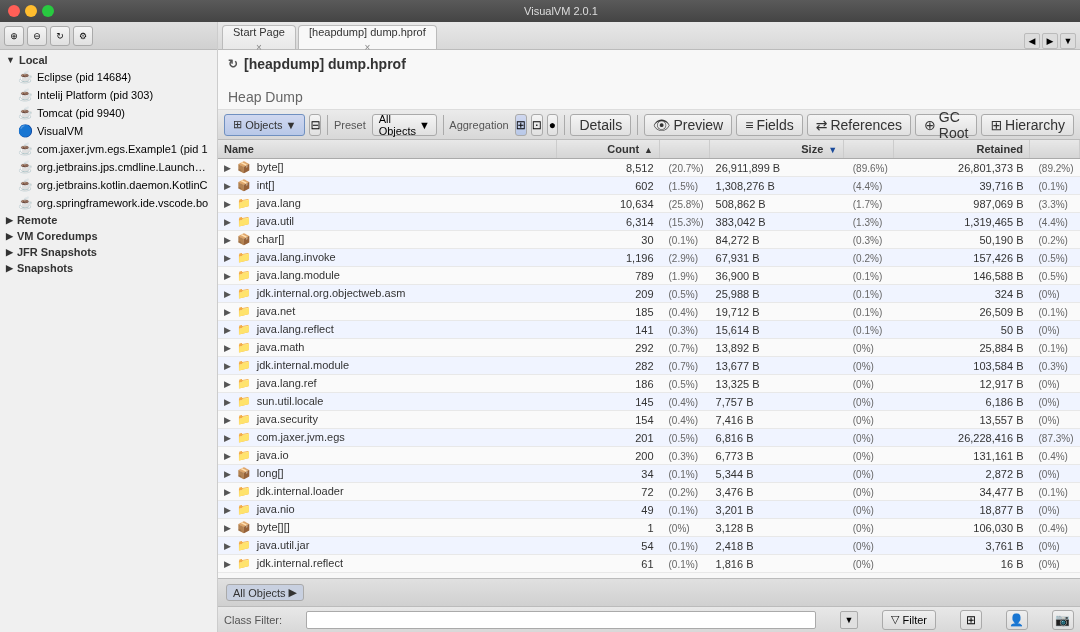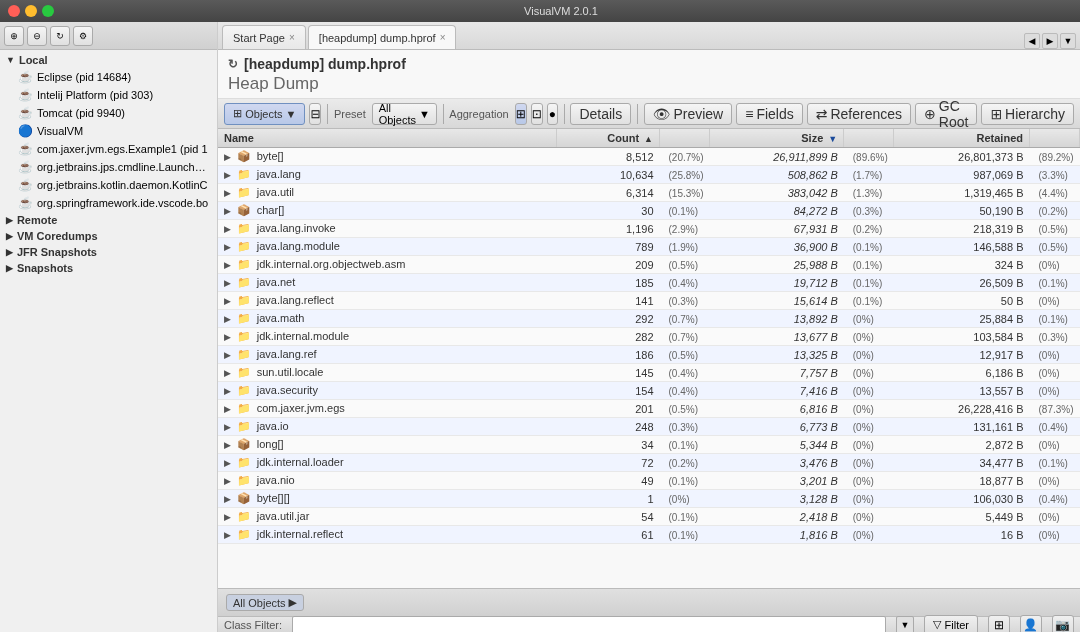--- a/index.html
+++ b/index.html
@@ -93,20 +93,21 @@
       padding: 0 10px;
       display: flex; align-items: center; gap: 4px;
       background: linear-gradient(to bottom, #f5f5f5, #e8e8e8);
       border: 1px solid #bbb;
       border-bottom: none;
       border-radius: 4px 4px 0 0;
       cursor: pointer;
       font-size: 11px;
       color: #333;
       margin-right: 2px;
+      flex-direction: column;
     }
     .tab.active {
       background: #f8f8f8;
       z-index: 1;
     }
     .tab .tab-close { font-size: 10px; color: #888; cursor: pointer; }
     .tab-nav-btn {
       width: 16px; height: 16px;
       background: #ddd;
       border: 1px solid #bbb;
@@ -121,21 +122,21 @@
     .content-area { flex: 1; display: flex; flex-direction: column; overflow: hidden; background: #f8f8f8; }
 
     
     .heap-header {
       padding: 6px 10px 4px;
       border-bottom: 1px solid #ddd;
       background: #f8f8f8;
     }
     .heap-title { font-size: 14px; font-weight: bold; color: #333; display: flex; align-items: center; gap: 6px; }
     .heap-title .refresh-icon { font-size: 12px; color: #555; cursor: pointer; }
-    .heap-subtitle { font-size: 17px; color: #666; margin-top: 2px; }
+    .heap-subtitle { font-size: 14px; color: #666; margin-top: 17px; }
 
     
     .heap-toolbar {
       height: 30px;
       background: linear-gradient(to bottom, #ebebeb, #d8d8d8);
       border-bottom: 1px solid #bbb;
       display: flex;
       align-items: center;
       padding: 0 6px;
       gap: 4px;
@@ -211,21 +212,21 @@
     tbody tr { border-bottom: 1px solid #e8e8e8; }
     tbody tr:nth-child(even) { background: #f0f4ff; }
     tbody tr:nth-child(odd) { background: #fafafa; }
     tbody td { padding: 2px 6px; white-space: nowrap; color: #333; }
     tbody td .expand-arrow { color: #555; margin-right: 3px; font-size: 9px; }
     .pkg-icon { font-size: 11px; margin-right: 3px; }
     .pkg-icon.folder { color: #e8a020; }
     .pkg-icon.arr { color: #5060a0; }
     .count-cell { text-align: right; }
     .pct { color: #666; margin-left: 3px; font-size: 10px; }
-    .size-cell { text-align: right; font-style: italic; }
+    .size-cell { text-align: left; }
     .retained-cell { text-align: right; }
 
     
     .bottom-bar {
       height: 28px;
       background: linear-gradient(to bottom, #e0e0e0, #d0d0d0);
       border-top: 1px solid #bbb;
       display: flex;
       align-items: center;
       padding: 0 8px;
@@ -235,27 +236,27 @@
       background: #c8d0e0;
       border: 1px solid #aaa;
       border-radius: 3px;
       padding: 1px 6px;
       font-size: 11px;
       color: #333;
       cursor: pointer;
       display: flex; align-items: center; gap: 3px;
     }
     .filter-bar {
-      height: 16px;
+      height: 26px;
       background: linear-gradient(to bottom, #e8e8e8, #d8d8d8);
       border-top: 1px solid #bbb;
       display: flex;
       align-items: center;
       padding: 0 6px;
-      gap: 10px;
+      gap: 24px;
     }
     .filter-label { font-size: 11px; color: #555; }
     .filter-input {
       flex: 1;
       height: 18px;
       border: 1px solid #aaa;
       border-radius: 2px;
       background: white;
       padding: 0 4px;
       font-size: 11px;
@@ -467,20 +468,33 @@
     <td class="count-cell">8,512</td>
     <td><span class="pct">(20.7%)</span></td>
     <td class="size-cell">26,911,899 B</td>
     <td><span class="pct">(89.6%)</span></td>
     <td class="retained-cell">26,801,373 B</td>
     <td><span class="pct">(89.2%)</span></td>
   </tr>
               <tr>
     <td>
       <span class="expand-arrow">▶</span>
+      <span class="pkg-icon arr">📦</span>
+      <span>int[]</span>
+    </td>
+    <td class="count-cell">602</td>
+    <td><span class="pct">(1.5%)</span></td>
+    <td class="size-cell">1,308,276 B</td>
+    <td><span class="pct">(4.4%)</span></td>
+    <td class="retained-cell">39,716 B</td>
+    <td><span class="pct">(0.1%)</span></td>
+  </tr>
+              <tr>
+    <td>
+      <span class="expand-arrow">▶</span>
       <span class="pkg-icon folder">📁</span>
       <span>java.lang</span>
     </td>
     <td class="count-cell">10,634</td>
     <td><span class="pct">(25.8%)</span></td>
     <td class="size-cell">508,862 B</td>
     <td><span class="pct">(1.7%)</span></td>
     <td class="retained-cell">987,069 B</td>
     <td><span class="pct">(3.3%)</span></td>
   </tr>
@@ -513,21 +527,21 @@
               <tr>
     <td>
       <span class="expand-arrow">▶</span>
       <span class="pkg-icon folder">📁</span>
       <span>java.lang.invoke</span>
     </td>
     <td class="count-cell">1,196</td>
     <td><span class="pct">(2.9%)</span></td>
     <td class="size-cell">67,931 B</td>
     <td><span class="pct">(0.2%)</span></td>
-    <td class="retained-cell">218,319 B</td>
+    <td class="retained-cell">157,426 B</td>
     <td><span class="pct">(0.5%)</span></td>
   </tr>
               <tr>
     <td>
       <span class="expand-arrow">▶</span>
       <span class="pkg-icon folder">📁</span>
       <span>java.lang.module</span>
     </td>
     <td class="count-cell">789</td>
     <td><span class="pct">(1.9%)</span></td>
@@ -652,21 +666,21 @@
     <td><span class="pct">(0%)</span></td>
     <td class="retained-cell">26,228,416 B</td>
     <td><span class="pct">(87.3%)</span></td>
   </tr>
               <tr>
     <td>
       <span class="expand-arrow">▶</span>
       <span class="pkg-icon folder">📁</span>
       <span>java.io</span>
     </td>
-    <td class="count-cell">248</td>
+    <td class="count-cell">200</td>
     <td><span class="pct">(0.3%)</span></td>
     <td class="size-cell">6,773 B</td>
     <td><span class="pct">(0%)</span></td>
     <td class="retained-cell">131,161 B</td>
     <td><span class="pct">(0.4%)</span></td>
   </tr>
               <tr>
     <td>
       <span class="expand-arrow">▶</span>
       <span class="pkg-icon arr">📦</span>
@@ -721,21 +735,21 @@
               <tr>
     <td>
       <span class="expand-arrow">▶</span>
       <span class="pkg-icon folder">📁</span>
       <span>java.util.jar</span>
     </td>
     <td class="count-cell">54</td>
     <td><span class="pct">(0.1%)</span></td>
     <td class="size-cell">2,418 B</td>
     <td><span class="pct">(0%)</span></td>
-    <td class="retained-cell">5,449 B</td>
+    <td class="retained-cell">3,761 B</td>
     <td><span class="pct">(0%)</span></td>
   </tr>
               <tr>
     <td>
       <span class="expand-arrow">▶</span>
       <span class="pkg-icon folder">📁</span>
       <span>jdk.internal.reflect</span>
     </td>
     <td class="count-cell">61</td>
     <td><span class="pct">(0.1%)</span></td>

